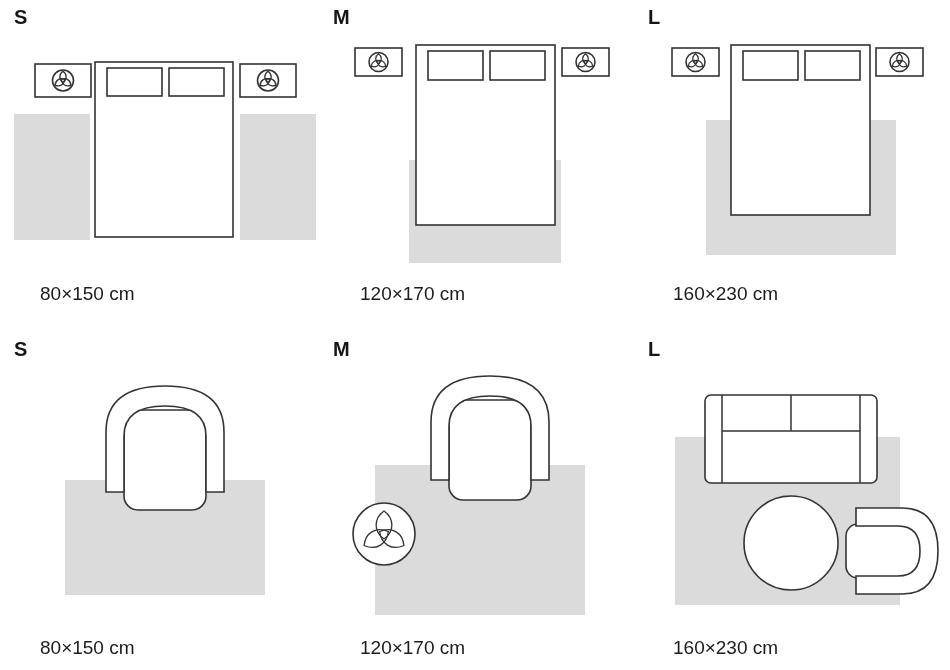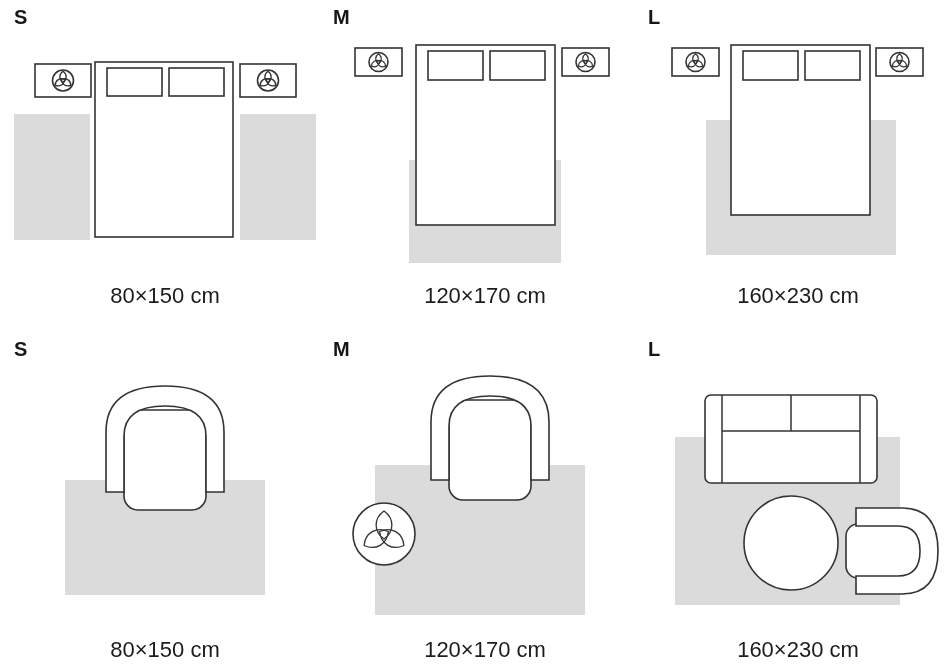--- a/index.html
+++ b/index.html
@@ -16,22 +16,21 @@
   .size-label {
     position:absolute;
     font-size:20px;
     font-weight:700;
     color:#161616;
     letter-spacing:0.5px;
   }
   .caption {
     position:absolute;
     width:250px;
-    text-align:center;
-    font-size:22px;
+    font-size:19px;
     color:#1c1c1c;
   }
   .furniture { fill:#ffffff; stroke:#333333; stroke-width:1.6px; }
   .furniture-line { fill:none; stroke:#333333; stroke-width:1.5px; }
   .leafset path { fill:none; stroke:#333333; stroke-width:1.3px; }
 </style>
 </head>
 <body>
 
 <div class="canvas">

